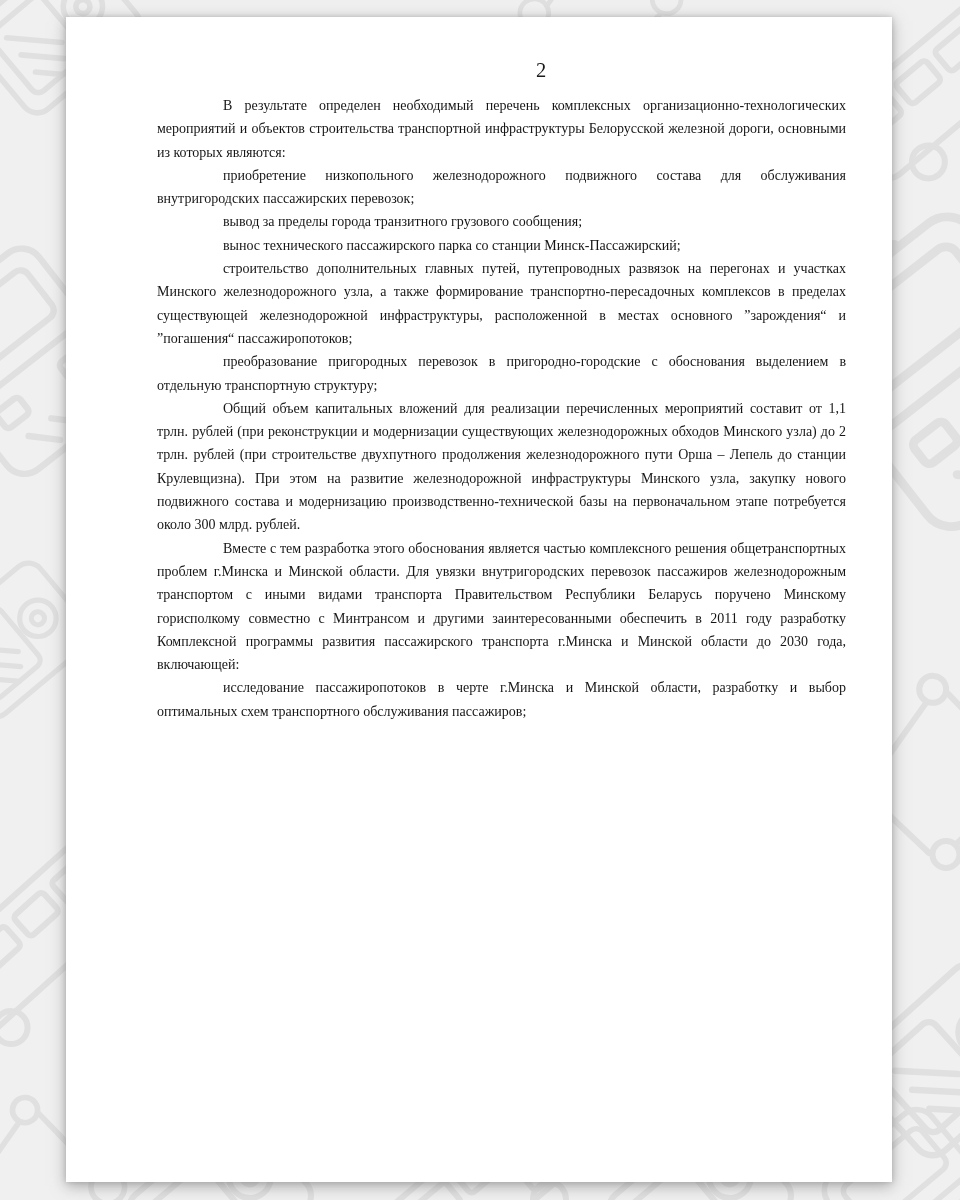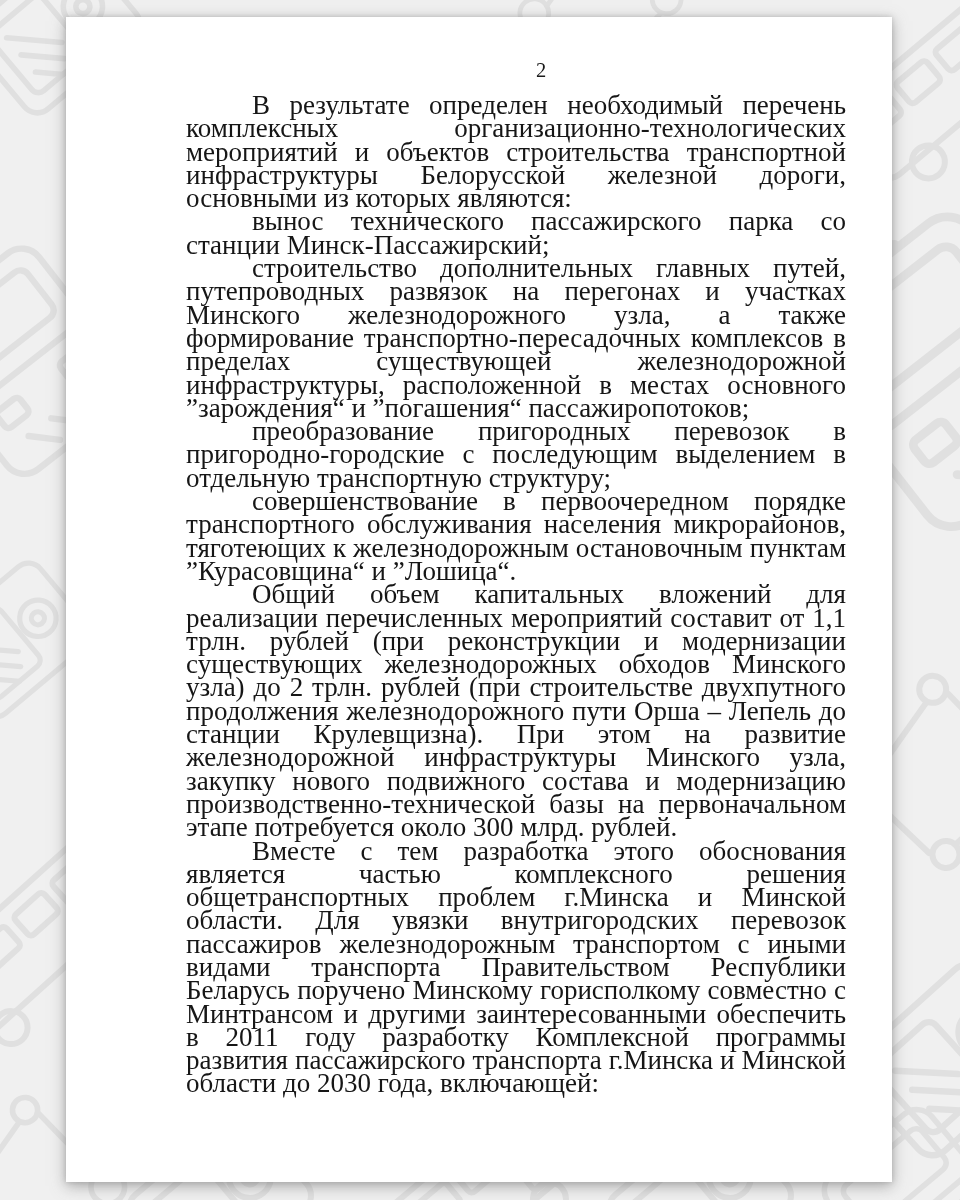--- a/index.html
+++ b/index.html
@@ -40,25 +40,24 @@
     text-align: center;
     font-size: 20.5px;
     line-height: 23px;
     color: #1a1a1a;
   }
   .content {
     position: absolute;
     top: 77px;
     left: 91px;
     right: 46px;
-    font-size: 27px;
+    font-size: 14px;
     line-height: 23.3px;
     color: #161616;
     text-align: justify;
-    margin-left: 29px;
   }
   .content p {
     margin: 0;
     text-indent: 66px;
   }
 </style>
 </head>
 <body>
 
 <div class="viewport">
@@ -126,22 +125,24 @@
       <use href="#bus" transform="translate(470,1207) rotate(-40) scale(1.5)"></use>
       <use href="#tram2" transform="translate(700,1202) rotate(-40) scale(1.5)"></use>
       <use href="#tram1" transform="translate(920,1207) rotate(-40) scale(1.4)"></use>
     </g>
   </svg>
 
   <div class="page">
     <div class="page-number">2</div>
     <div class="content">
       <p>В результате определен необходимый перечень комплексных организационно-технологических мероприятий и объектов строительства транспортной инфраструктуры Белорусской железной дороги, основными из которых являются:</p>
+      <p>приобретение низкопольного железнодорожного подвижного состава для обслуживания внутригородских пассажирских перевозок;</p>
+      <p>вывод за пределы города транзитного грузового сообщения;</p>
       <p>вынос технического пассажирского парка со станции Минск-Пассажирский;</p>
       <p>строительство дополнительных главных путей, путепроводных развязок на перегонах и участках Минского железнодорожного узла, а также формирование транспортно-пересадочных комплексов в пределах существующей железнодорожной инфраструктуры, расположенной в местах основного ”зарождения“ и ”погашения“ пассажиропотоков;</p>
-      <p>преобразование пригородных перевозок в пригородно-городские с последующим выделением в отдельную транспортную структуру;</p>
-      <p>совершенствование в первоочередном порядке транспортного обслуживания населения микрорайонов, тяготеющих к железнодорожным остановочным пунктам ”Курасовщина“ и ”Лошица“.</p>
+      <p>преобразование пригородных перевозок в пригородно-городские с обоснования выделением в отдельную транспортную структуру;</p>
       <p>Общий объем капитальных вложений для реализации перечисленных мероприятий составит от 1,1 трлн. рублей (при реконструкции и модернизации существующих железнодорожных обходов Минского узла) до 2 трлн. рублей (при строительстве двухпутного продолжения железнодорожного пути Орша – Лепель до станции Крулевщизна). При этом на развитие железнодорожной инфраструктуры Минского узла, закупку нового подвижного состава и модернизацию производственно-технической базы на первоначальном этапе потребуется около 300 млрд. рублей.</p>
       <p>Вместе с тем разработка этого обоснования является частью комплексного решения общетранспортных проблем г.Минска и Минской области. Для увязки внутригородских перевозок пассажиров железнодорожным транспортом с иными видами транспорта Правительством Республики Беларусь поручено Минскому горисполкому совместно с Минтрансом и другими заинтересованными обеспечить в 2011 году разработку Комплексной программы развития пассажирского транспорта г.Минска и Минской области до 2030 года, включающей:</p>
+      <p>исследование пассажиропотоков в черте г.Минска и Минской области, разработку и выбор оптимальных схем транспортного обслуживания пассажиров;</p>
     </div>
   </div>
 
 </div>
 
 </body></html>

